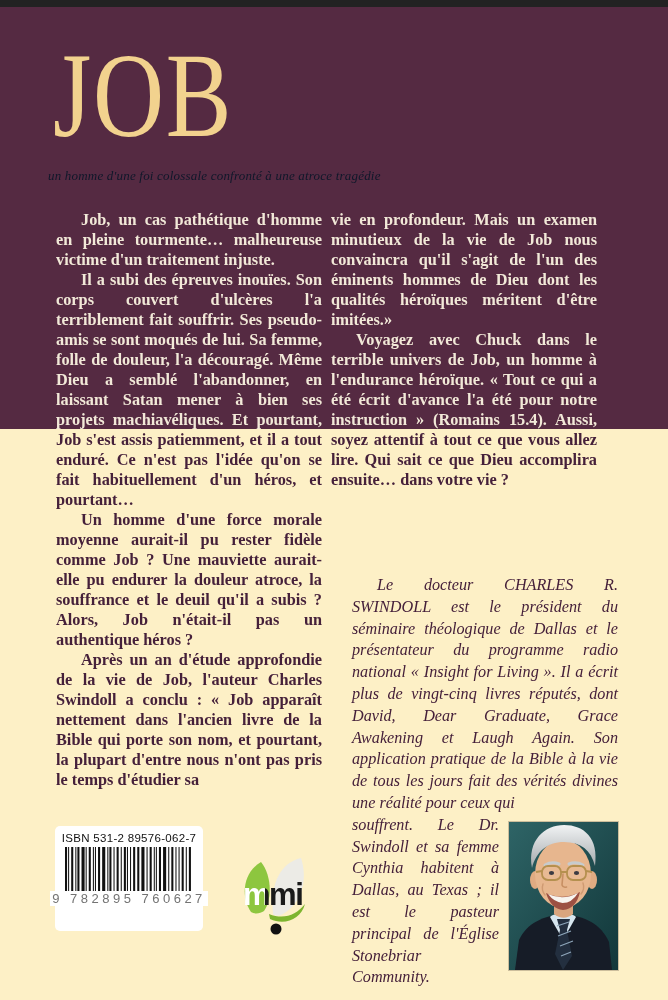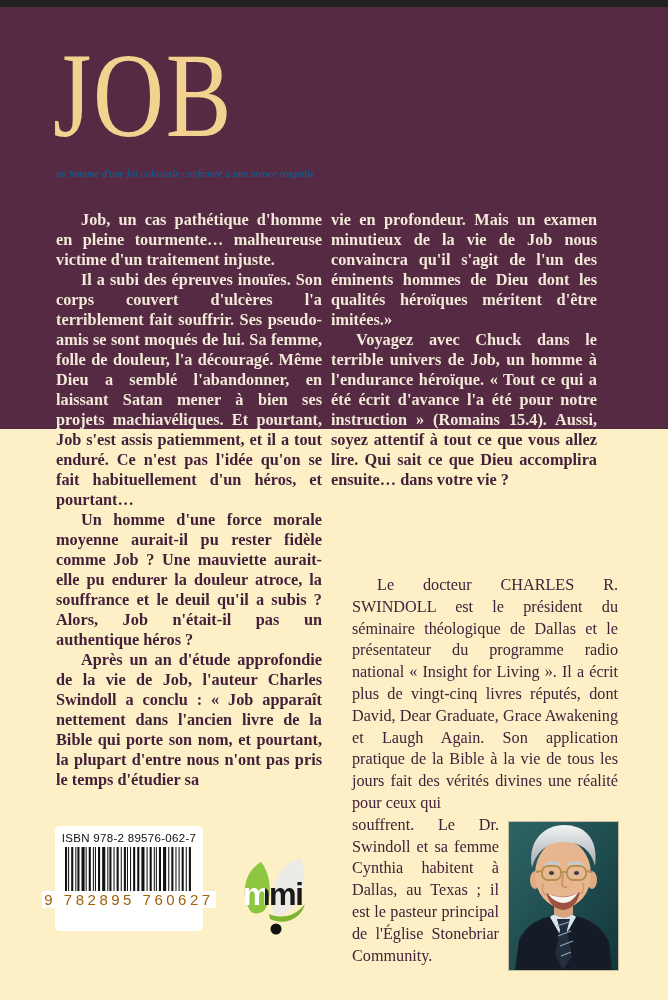--- a/index.html
+++ b/index.html
@@ -17,58 +17,58 @@
     position:absolute; left:0; top:422px; width:100%; height:578px;
     background:var(--tan, #fdf0c6);
   }
   .title {
     position:absolute; left:53px; top:29px;
     font-size:120px; line-height:1; font-weight:400;
     color:var(--gold, #f2d28e); letter-spacing:2px;
     transform:scaleX(.82); transform-origin:left top;
   }
   .subtitle {
-    position:absolute; left:56px; top:161px;
-    font-style:italic; font-size:10px; letter-spacing:.2px;
-    color:#0369a1;
+    position:absolute; left:48px; top:161px;
+    font-style:italic; font-size:13px; letter-spacing:.2px;
+    color:#0f172a;
   }
   .col {
     position:absolute; top:203px; width:266px; height:600px;
     font-size:16.3px; line-height:20px; text-align:justify;font-weight:bold;
   }
   .col-left  { left:56px; }
   .col-right { left:331px; }
   .col .layer { position:absolute; inset:0; }
   .layer-light { color:var(--cream-text, #f2e9d8); clip-path:inset(0 0 calc(100% - 223px) 0); }
   .layer-dark  { color:var(--dark-text, #45203a);  clip-path:inset(223px 0 0 0); }
   .col p, .bio p { margin:0; }
   p.ind { text-indent:25px; }
   .bio {
     position:absolute; left:352px; top:568px; width:266px;
-    font-size:16.2px; line-height:21.8px;
+    font-style:italic; font-size:16.2px; line-height:21.8px;
     text-align:justify; color:var(--dark-text, #45203a);
   }
   .bio-photo {
     float:right; width:109px; height:148px; margin:7px 0 0 10px;
     box-shadow:0 0 0 1px rgba(60,40,30,.25);
   }
   .bio-photo svg { display:block; width:100%; height:100%; }
   .barcode-box {
     position:absolute; left:55px; top:819px; width:148px; height:105px;
     background:#fff; border-radius:5px; box-sizing:border-box;
     display:flex; flex-direction:column; align-items:center; padding:6px 8px 4px;
   }
   .isbn-line {
     font-family:"Liberation Sans", sans-serif; font-size:11.5px;
     color:#111; letter-spacing:.3px; white-space:nowrap;
   }
   .bars { width:128px; height:58px; margin-top:3px; }
   .barcode-digits {
-    font-family:"Liberation Sans", sans-serif; font-size:15px;
-    color:#a16207; letter-spacing:3.5px; margin-top:-14px;
+    font-family:"Liberation Sans", sans-serif; font-size:13px;
+    color:#737373; letter-spacing:3.5px; margin-top:-14px;
     background:transparent; white-space:nowrap;
   }
   .digits-bg { background:#fff; padding:0 2px; }
   .mmi-logo { position:absolute; left:239px; top:847px; width:72px; height:84px;text-decoration:underline; }
   .mmi-logo svg { display:block; width:100%; height:100%; }
 </style>
 </head>
 <body>
 
 <div class="page">
@@ -142,21 +142,21 @@
           <path d="M37,71 Q54,79 71,70 Q67,87 54,88 Q42,87 37,71 Z" fill="#9c5143"></path>
           <path d="M39,72 Q54,79 69,71 Q63,81 53.5,81 Q45,80 39,72 Z" fill="#f7f4ef"></path>
           <path d="M34,62 Q32,68 36,73 M74,61 Q76,67 72,72" stroke="#cf9a72" stroke-width="1.4" fill="none" stroke-linecap="round"></path>
         </svg>
       </div>
       <p>souffrent. Le Dr. Swindoll et sa femme Cynthia habitent à Dallas, au Texas ; il est le pasteur principal de l'Église Stonebriar Community.</p>
     </div>
   </div>
 
   <div class="barcode-box">
-    <div class="isbn-line">ISBN 978-2 89576-062-7</div>
+    <div class="isbn-line">ISBN 531-2 89576-062-7</div>
     <svg class="bars" viewBox="0 0 124 58" preserveAspectRatio="none" xmlns="http://www.w3.org/2000/svg">
       <g fill="#111">
         <rect x="0" width="2" height="58"></rect>
           <rect x="3" width="1" height="58"></rect>
         <rect x="6" width="2" height="50"></rect>
           <rect x="10" width="1" height="50"></rect>
         <rect x="12" width="2" height="50"></rect>
           <rect x="16" width="3" height="50"></rect>
         <rect x="20" width="1" height="50"></rect>
           <rect x="23" width="2" height="50"></rect>

